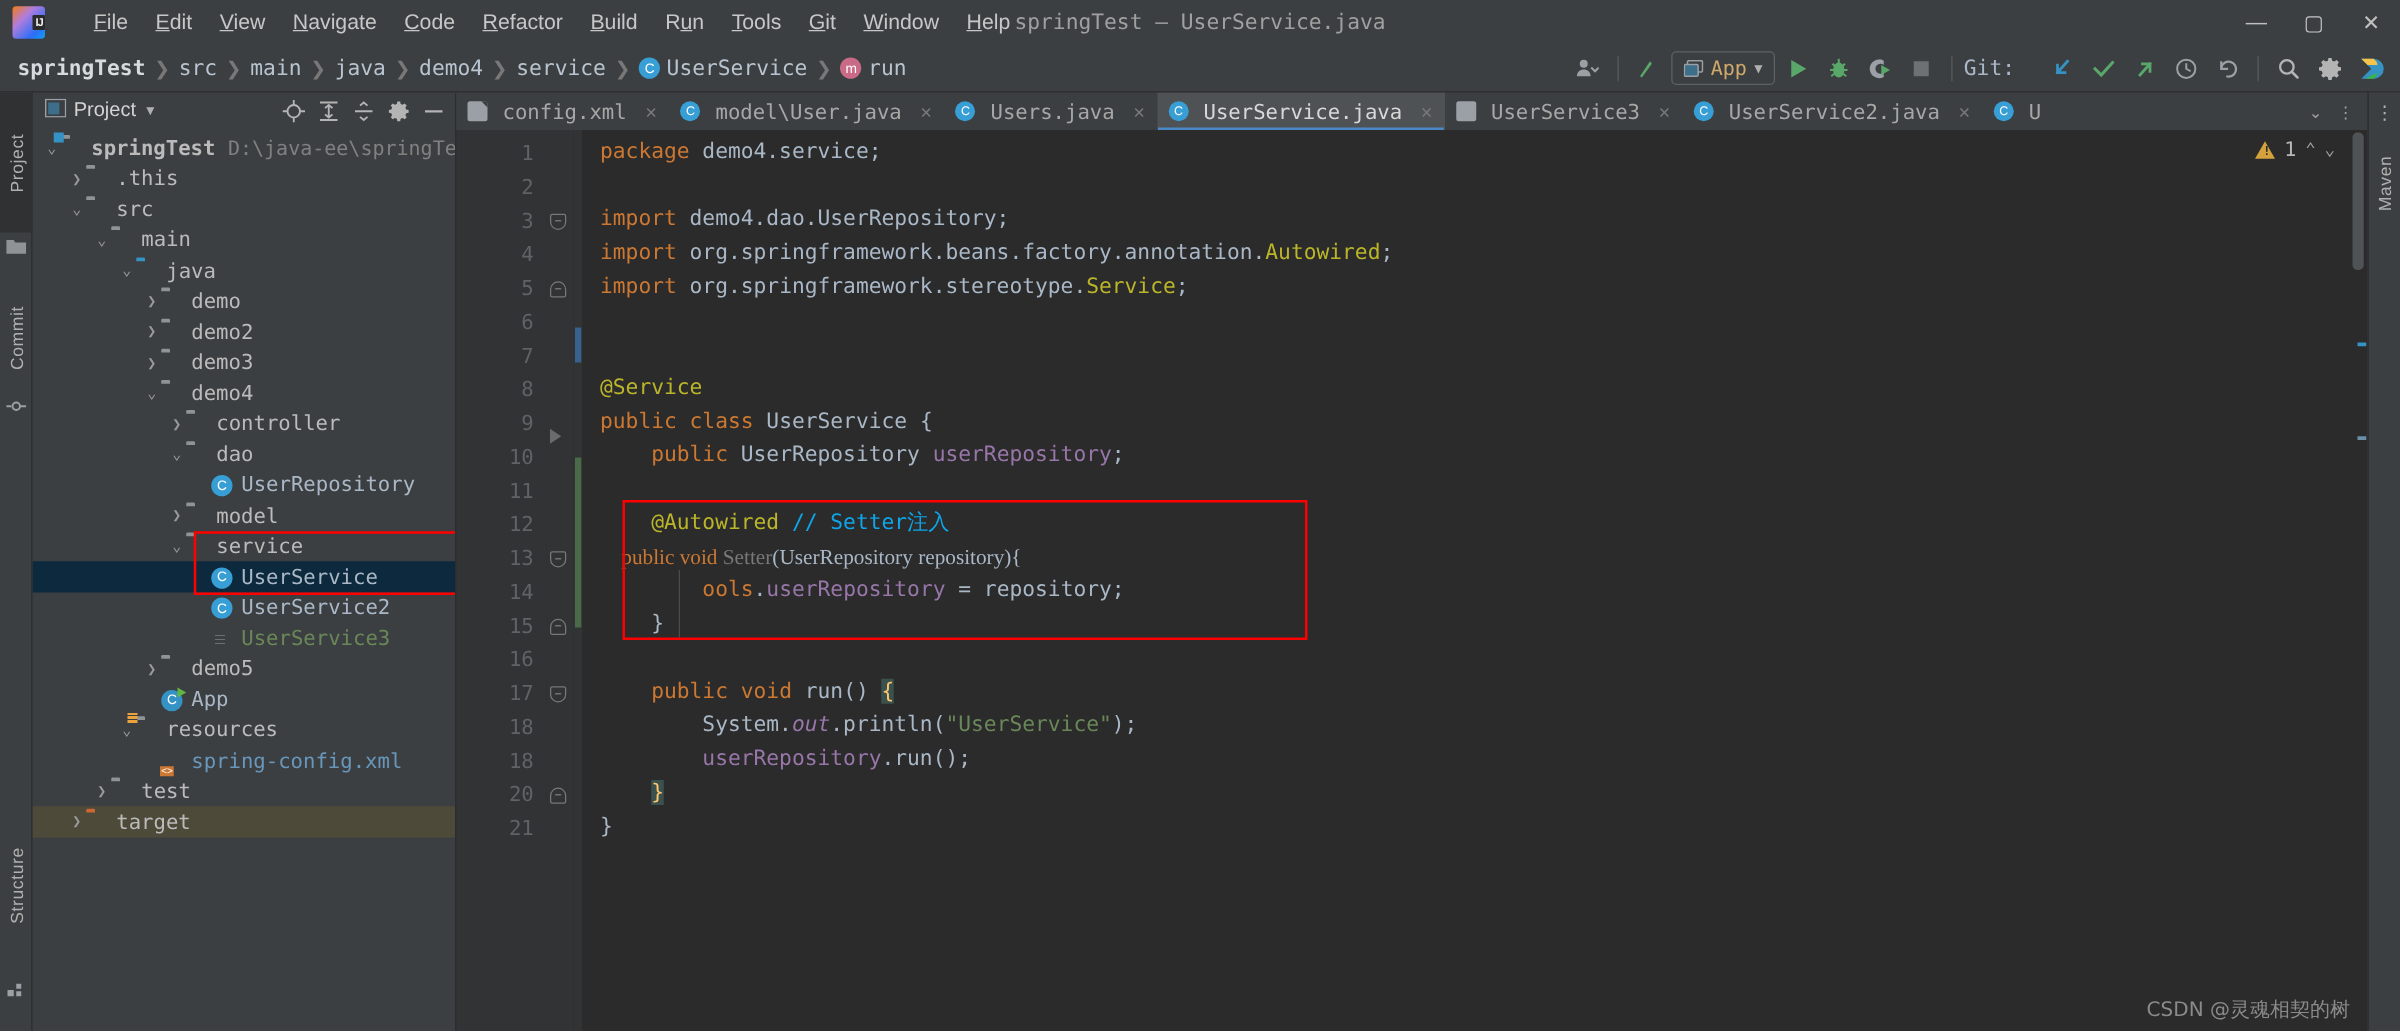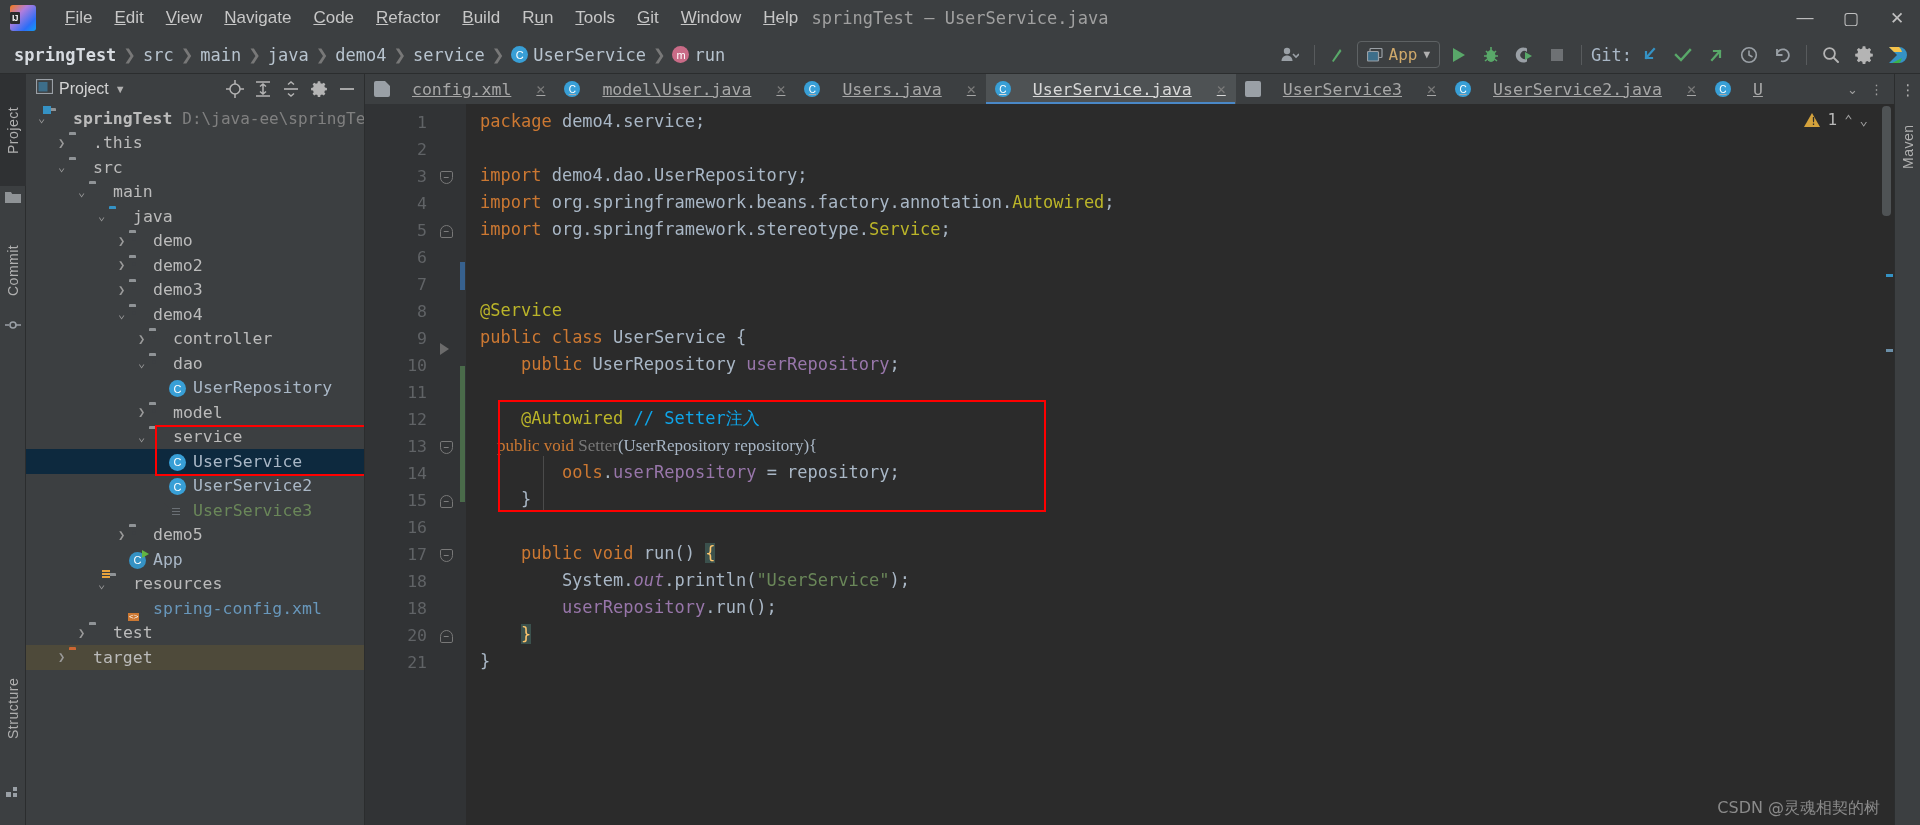--- a/index.html
+++ b/index.html
@@ -11,23 +11,23 @@
     font-size:17px;
     -webkit-font-smoothing:antialiased;
   }
 
   
   #menubar {
     height:36px; background:#3c3f41; display:flex; align-items:center;
     padding-left:10px; position:relative;
   }
   #ij-logo {
-    width:26px; height:26px; border-radius:3px; margin-right:18px;
+    width:26px; height:26px; border-radius:3px; margin-right:28px;
     background:linear-gradient(135deg,#f97a12 0%,#b07ddd 35%,#2d6ef7 75%,#0f9df5 100%);
-    display:flex; align-items:center; justify-content:flex-start;
+    display:flex; align-items:center; justify-content:flex-end;
     font-size:10px; font-weight:bold; color:#fff;
     font-family:"Liberation Sans",sans-serif;
   }
   #ij-logo span{ background:#2b2b2b; color:#eee; padding:1px 2px; border-radius:1px;
      font-size:9px; letter-spacing:-1px;}
   .menu-item {
     padding:4px 11px; color:#c7c7c7; font-size:17px; cursor:default; white-space:nowrap;
   }
   .menu-item .u { text-decoration:underline; }
   #window-title {
@@ -63,21 +63,21 @@
   #toolbar-right {
     position:absolute; right:8px; display:flex; align-items:center; gap:3px;
   }
   .tb { width:30px; height:28px; display:flex; align-items:center; justify-content:center; cursor:default;}
   .tb-sep { width:1px; height:20px; background:#585b5d; margin:0 6px; }
   #run-config {
     display:flex; align-items:center; gap:6px; height:27px; padding:0 9px;
     border:1px solid #5e6264; border-radius:4px; color:#cfa96b; font-size:16px;
     font-family:"DejaVu Sans Mono","Liberation Mono",monospace;
   }
-  #git-label { color:#a9b7c6; font-size:17px; margin-right:0;
+  #git-label { color:#a9b7c6; font-size:17px; margin-right:20px;
                font-family:"DejaVu Sans Mono","Liberation Mono",monospace;}
 
   
   #main { display:flex; height:751px; }
 
   
   #left-rail { width:26px; background:#3c3f41; position:relative; border-right:1px solid #2b2d2e;}
   .rail-lbl {
     position:absolute; left:0; width:26px; color:#b0b0b0; font-size:14px;
     writing-mode:vertical-rl; transform:rotate(180deg);
@@ -133,23 +133,23 @@
   .xml-ic .tag{ position:absolute; left:-1px; bottom:-1px; background:#cc7832; color:#fff;
                 font-size:8px; padding:0 1px; line-height:8px; font-family:"Liberation Sans",sans-serif;}
   .green-txt { color:#6a8759; }
   .blue-txt { color:#6897bb; }
   .cls-txt { color:#a9b7c6; }
   #tree-sel-box { position:absolute; border:2px solid #ff0000; pointer-events:none; }
 
   
   #editor-area { flex:1; display:flex; flex-direction:column; background:#2b2b2b; position:relative; min-width:0;}
   #tabs { height:30px; background:#3c3f41; display:flex; align-items:stretch; position:relative;}
-  .tab { display:flex; align-items:center; gap:22px; padding:0 9px; font-size:16.5px;
+  .tab { display:flex; align-items:center; gap:12px; padding:0 9px; font-size:16.5px;
          color:#a7a7a7; white-space:nowrap; border-right:1px solid transparent;
-         font-family:"DejaVu Sans Mono","Liberation Mono",monospace;text-decoration:underline;}
+         font-family:"DejaVu Sans Mono","Liberation Mono",monospace;}
   .tab .x { color:#7a7a7a; font-size:15px; margin-left:3px; }
   .tab.active { background:#4e5254; color:#d8d8d8; box-shadow: inset 0 -2px 0 #4a88c7; }
   .tab .tic { width:16px; height:16px; border-radius:50%; background:#389fd6; color:#fff;
               font-size:10px; display:flex; align-items:center; justify-content:center; flex:none;
               font-family:"Liberation Sans",sans-serif;}
   .tab .tic.xml { border-radius:2px; background:#9aa0a6; position:relative;}
   .tab .tic.xml:after{content:"";position:absolute;top:0;right:0;border-top:5px solid #3c3f41;border-left:5px solid transparent;}
   .tab .tic.file { border-radius:2px; background:#9aa0a6; }
   #tabs-right { margin-left:auto; display:flex; align-items:center; gap:2px; padding-right:6px;}
   .tri { color:#a0a0a0; font-size:13px; padding:0 5px; }

